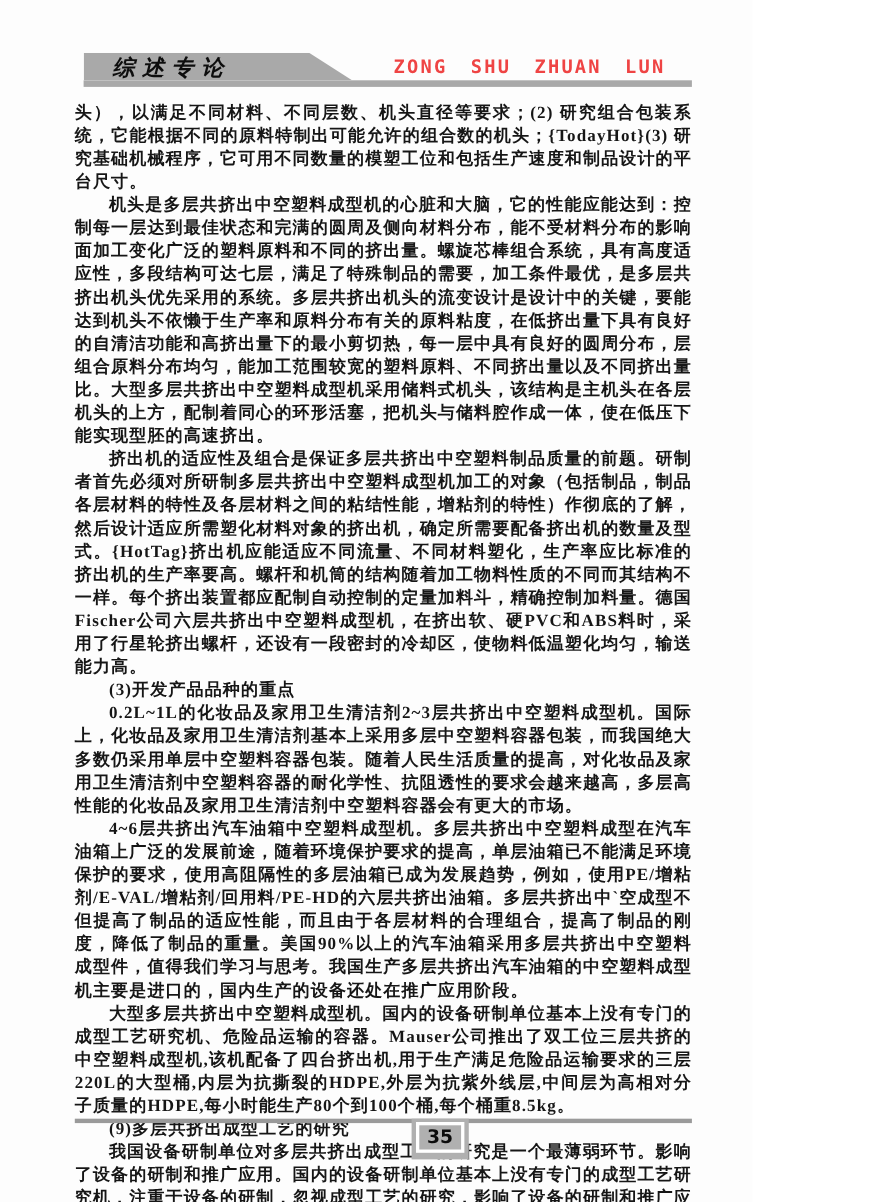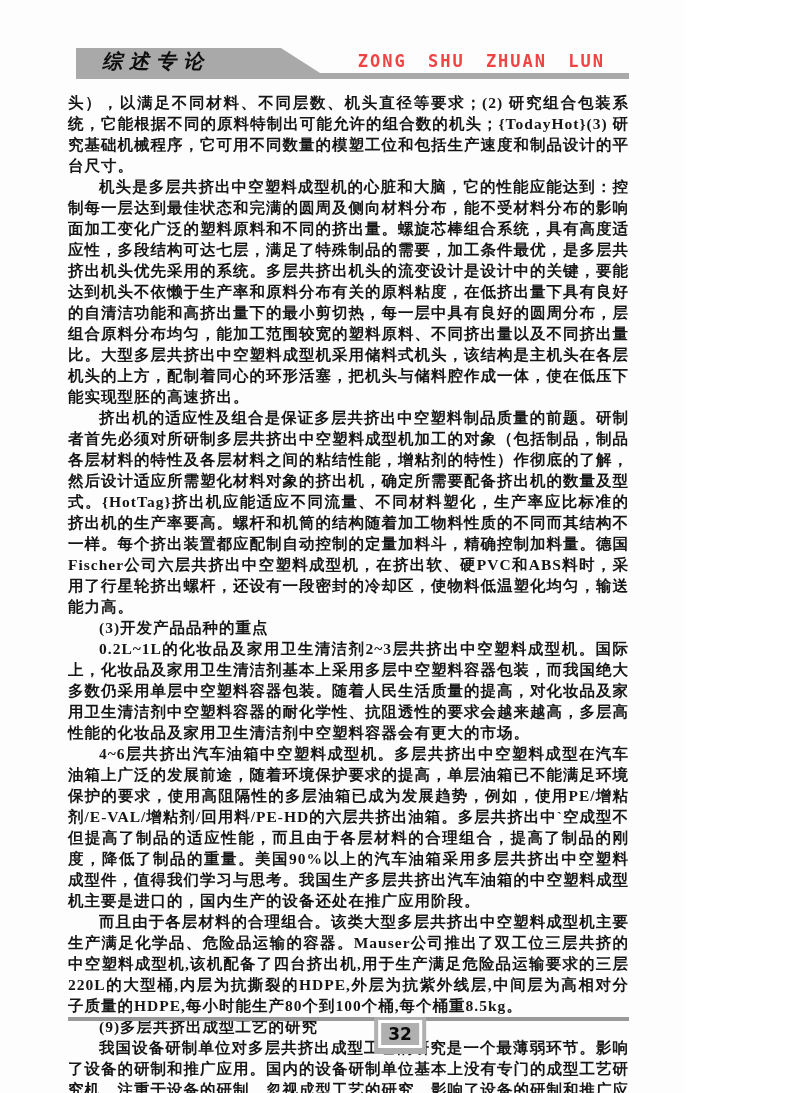--- a/index.html
+++ b/index.html
@@ -84,26 +84,26 @@
     <div class="banner-bar"></div>
   </div>
 
   <div class="content">
     <p class="cont">头），以满足不同材料、不同层数、机头直径等要求；(2) 研究组合包装系统，它能根据不同的原料特制出可能允许的组合数的机头；{TodayHot}(3) 研究基础机械程序，它可用不同数量的模塑工位和包括生产速度和制品设计的平台尺寸。</p>
     <p>机头是多层共挤出中空塑料成型机的心脏和大脑，它的性能应能达到：控制每一层达到最佳状态和完满的圆周及侧向材料分布，能不受材料分布的影响面加工变化广泛的塑料原料和不同的挤出量。螺旋芯棒组合系统，具有高度适应性，多段结构可达七层，满足了特殊制品的需要，加工条件最优，是多层共挤出机头优先采用的系统。多层共挤出机头的流变设计是设计中的关键，要能达到机头不依懒于生产率和原料分布有关的原料粘度，在低挤出量下具有良好的自清洁功能和高挤出量下的最小剪切热，每一层中具有良好的圆周分布，层组合原料分布均匀，能加工范围较宽的塑料原料、不同挤出量以及不同挤出量比。大型多层共挤出中空塑料成型机采用储料式机头，该结构是主机头在各层机头的上方，配制着同心的环形活塞，把机头与储料腔作成一体，使在低压下能实现型胚的高速挤出。</p>
     <p>挤出机的适应性及组合是保证多层共挤出中空塑料制品质量的前题。研制者首先必须对所研制多层共挤出中空塑料成型机加工的对象（包括制品，制品各层材料的特性及各层材料之间的粘结性能，增粘剂的特性）作彻底的了解，然后设计适应所需塑化材料对象的挤出机，确定所需要配备挤出机的数量及型式。{HotTag}挤出机应能适应不同流量、不同材料塑化，生产率应比标准的挤出机的生产率要高。螺杆和机筒的结构随着加工物料性质的不同而其结构不一样。每个挤出装置都应配制自动控制的定量加料斗，精确控制加料量。德国Fischer公司六层共挤出中空塑料成型机，在挤出软、硬PVC和ABS料时，采用了行星轮挤出螺杆，还设有一段密封的冷却区，使物料低温塑化均匀，输送能力高。</p>
     <p class="head">(3)开发产品品种的重点</p>
     <p>0.2L~1L的化妆品及家用卫生清洁剂2~3层共挤出中空塑料成型机。国际上，化妆品及家用卫生清洁剂基本上采用多层中空塑料容器包装，而我国绝大多数仍采用单层中空塑料容器包装。随着人民生活质量的提高，对化妆品及家用卫生清洁剂中空塑料容器的耐化学性、抗阻透性的要求会越来越高，多层高性能的化妆品及家用卫生清洁剂中空塑料容器会有更大的市场。</p>
     <p>4~6层共挤出汽车油箱中空塑料成型机。多层共挤出中空塑料成型在汽车油箱上广泛的发展前途，随着环境保护要求的提高，单层油箱已不能满足环境保护的要求，使用高阻隔性的多层油箱已成为发展趋势，例如，使用PE/增粘剂/E-VAL/增粘剂/回用料/PE-HD的六层共挤出油箱。多层共挤出中`空成型不但提高了制品的适应性能，而且由于各层材料的合理组合，提高了制品的刚度，降低了制品的重量。美国90%以上的汽车油箱采用多层共挤出中空塑料成型件，值得我们学习与思考。我国生产多层共挤出汽车油箱的中空塑料成型机主要是进口的，国内生产的设备还处在推广应用阶段。</p>
-    <p>而且由于各层材料的合理组合。该类大型多层共挤出中空塑料成型机主要生产满足化学品、危险品运输的容器。Mauser公司推出了双工位三层共挤的中空塑料成型机,该机配备了四台挤出机,用于生产满足危险品运输要求的三层220L的大型桶,内层为抗撕裂的HDPE,外层为抗紫外线层,中间层为高相对分子质量的HDPE,每小时能生产80个到100个桶,每个桶重8.5kg。</p>
+    <p>大型多层共挤出中空塑料成型机。国内的设备研制单位基本上没有专门的成型工艺研究机、危险品运输的容器。Mauser公司推出了双工位三层共挤的中空塑料成型机,该机配备了四台挤出机,用于生产满足危险品运输要求的三层220L的大型桶,内层为抗撕裂的HDPE,外层为抗紫外线层,中间层为高相对分子质量的HDPE,每小时能生产80个到100个桶,每个桶重8.5kg。</p>
     <p class="head">(9)多层共挤出成型工艺的研究</p>
     <p>我国设备研制单位对多层共挤出成型工艺的研究是一个最薄弱环节。影响了设备的研制和推广应用。国内的设备研制单位基本上没有专门的成型工艺研究机，注重于设备的研制，忽视成型工艺的研究，影响了设备的研制和推广应用。多层共挤出成型机不同于注塑机，设备研制单位对多层共挤出成型工艺的掌握和熟悉的程度，在很大程度上决定了设备的研制和推广应用。我们一定要对此引起足够的重视，在机构上、人员配备上、财力上、设备上等方面，给予保证。</p>
     <div class="source">来源：中塑资讯</div>
   </div>
 
   <div class="footer-rule"></div>
   <div class="page-box">
     <div class="page-box-white">
-      <div class="page-num">32</div>
+      <div class="page-num">35</div>
     </div>
   </div>
 
 </div>
 
 </body></html>

